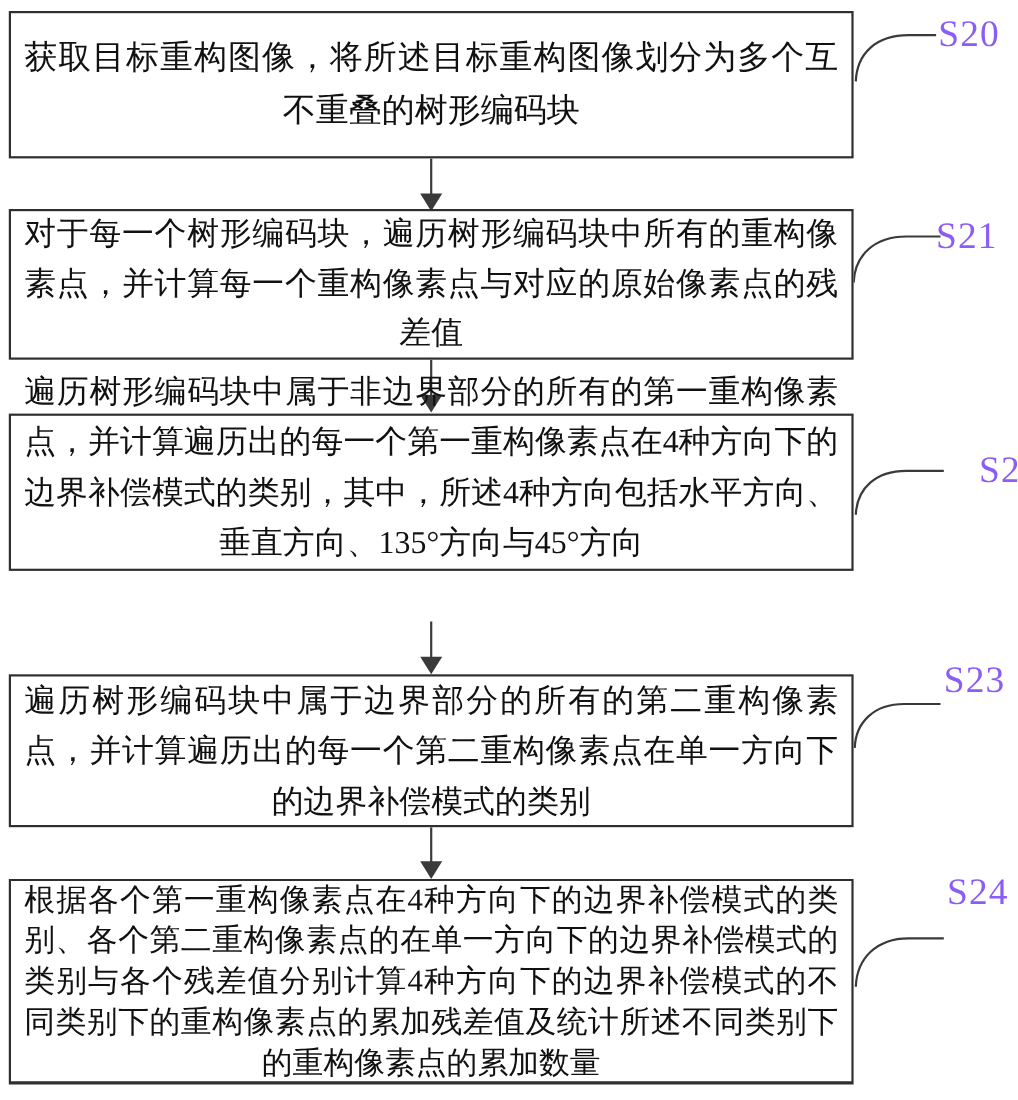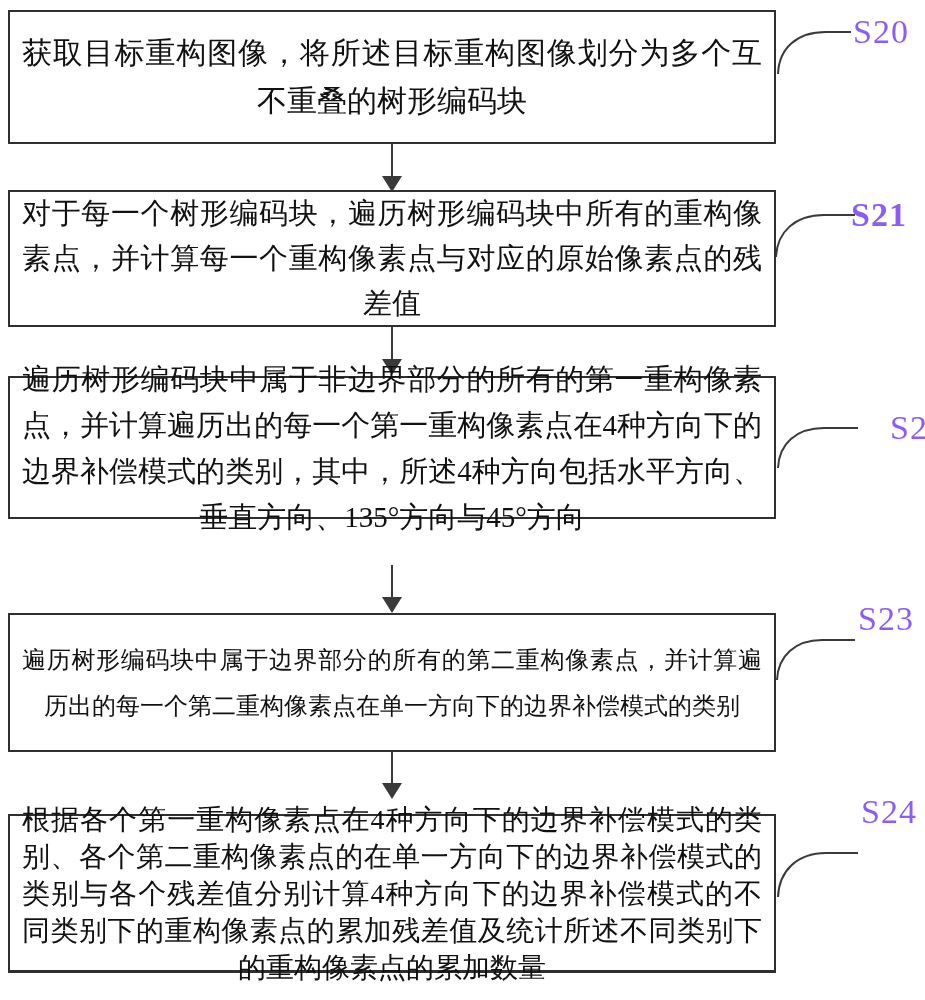--- a/index.html
+++ b/index.html
@@ -33,41 +33,41 @@
     width: 100%;
     box-sizing: border-box;
     color: #111111;
     text-align: justify;
     text-align-last: center;
     text-justify: inter-ideograph;
     font-family: "Liberation Serif", serif;
   }
   .box1 { top: 10px;  height: 134px; }
   .box2 { top: 190px; height: 137px; }
-  .box3 { top: 376px; height: 143px; }
+  .box3 { top: 376px; height: 143px; align-items: flex-end; }
   .box4 { top: 613px; height: 139px; }
-  .box5 { top: 799px; height: 159px; border-bottom-width: 3px; margin-top: 15px; }
+  .box5 { top: 799px; height: 187px; border-bottom-width: 3px; }
   .box1 .step-text { font-size: 30px; line-height: 48px; }
   .box2 .step-text { font-size: 29px; line-height: 45px; }
   .box3 .step-text { font-size: 29px; line-height: 46px; }
-  .box4 .step-text { font-size: 24px; line-height: 46px; border-radius: 18px; }
+  .box4 .step-text { font-size: 29px; line-height: 46px; border-radius: 18px; }
   .box5 .step-text { font-size: 28px; line-height: 37px; }
 
   .step-label {
     position: absolute;
     font-family: "Liberation Serif", serif;
     font-size: 34px;
     line-height: 36px;
     color: #8b5cf6;
     letter-spacing: 1px;
     z-index: 3;
     white-space: nowrap;
   }
   .label-s20 { left: 853px; top: 14px;  }
-  .label-s21 { left: 851px; top: 197px; font-weight: bold; }
+  .label-s21 { left: 851px; top: 197px; }
   .label-s22 { left: 890px; top: 410px; }
   .label-s23 { left: 858px; top: 601px; }
   .label-s24 { left: 861px; top: 794px; }
 
   .overlay {
     position: absolute;
     left: 0;
     top: 0;
     width: 925px;
     height: 1000px;

